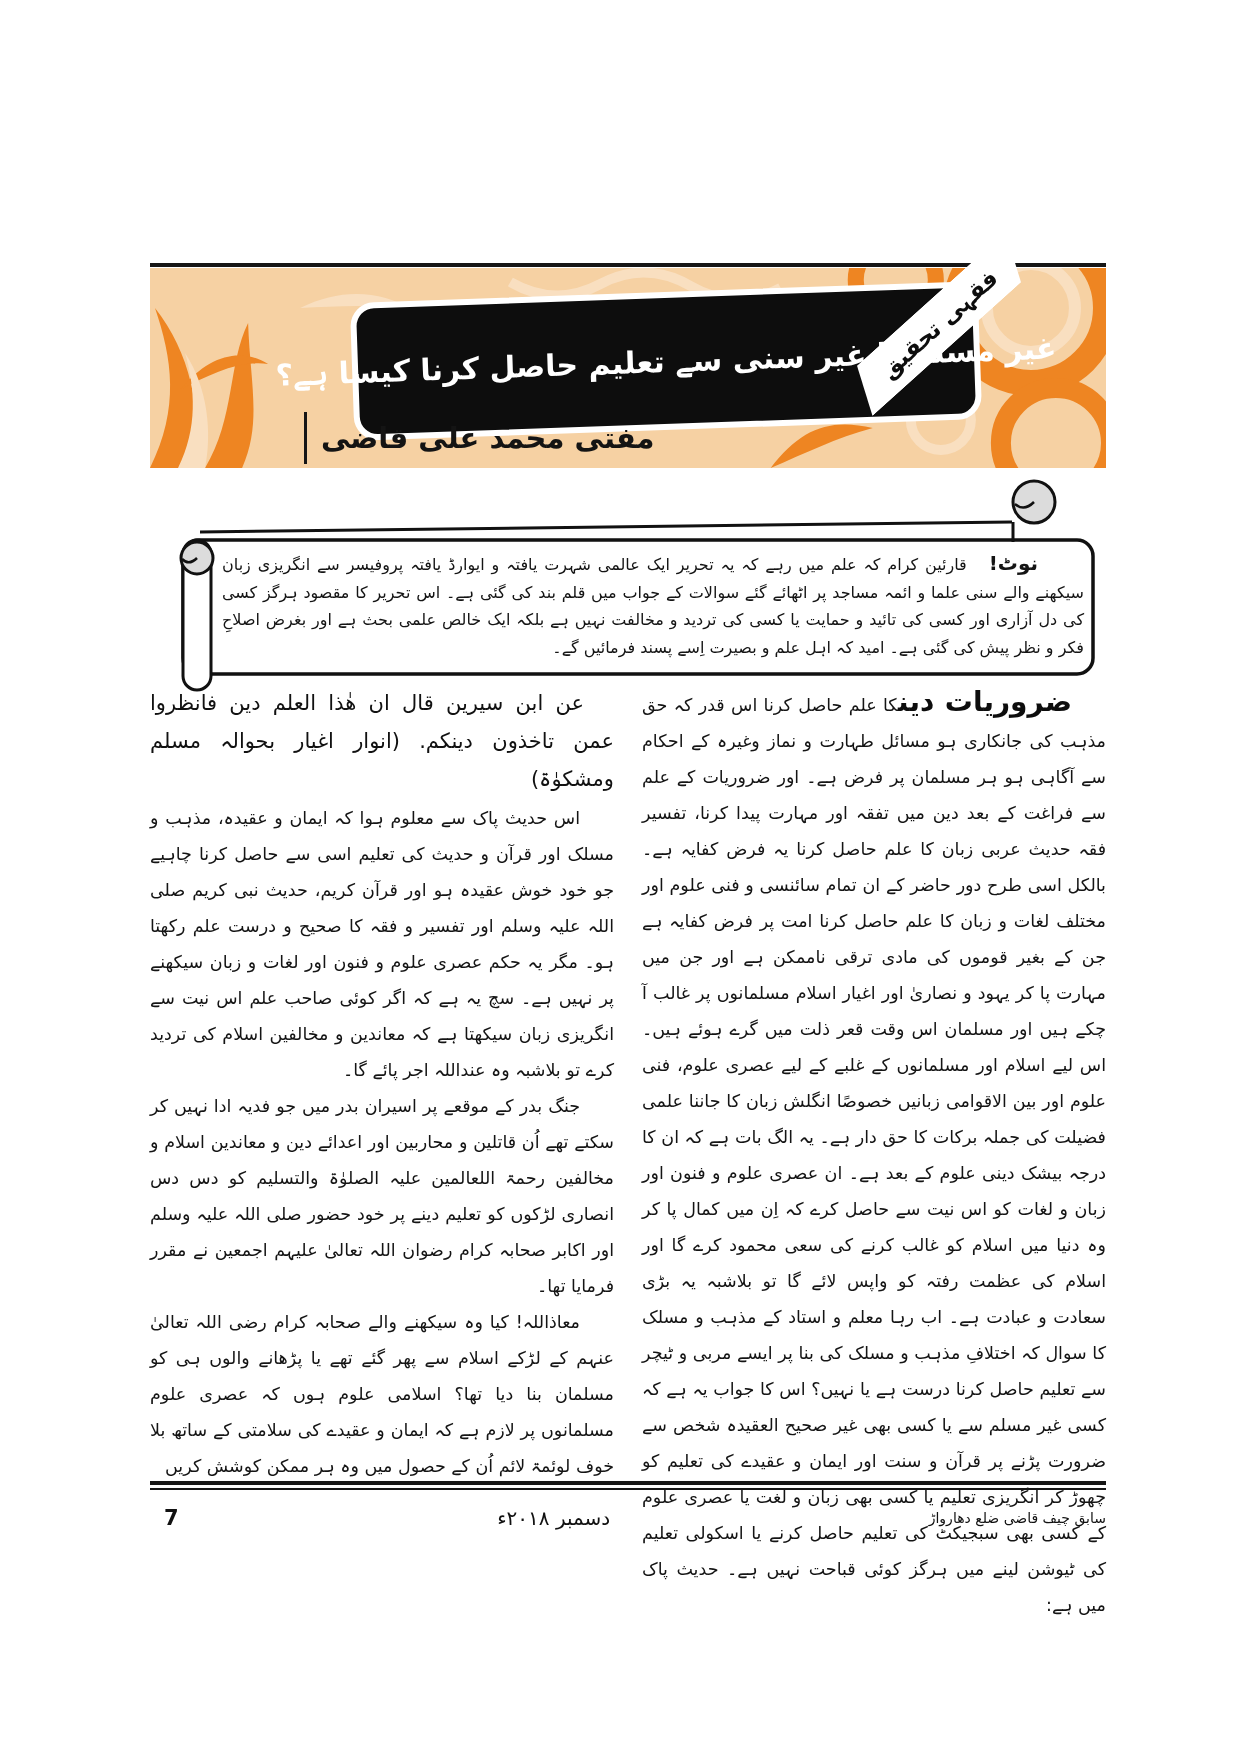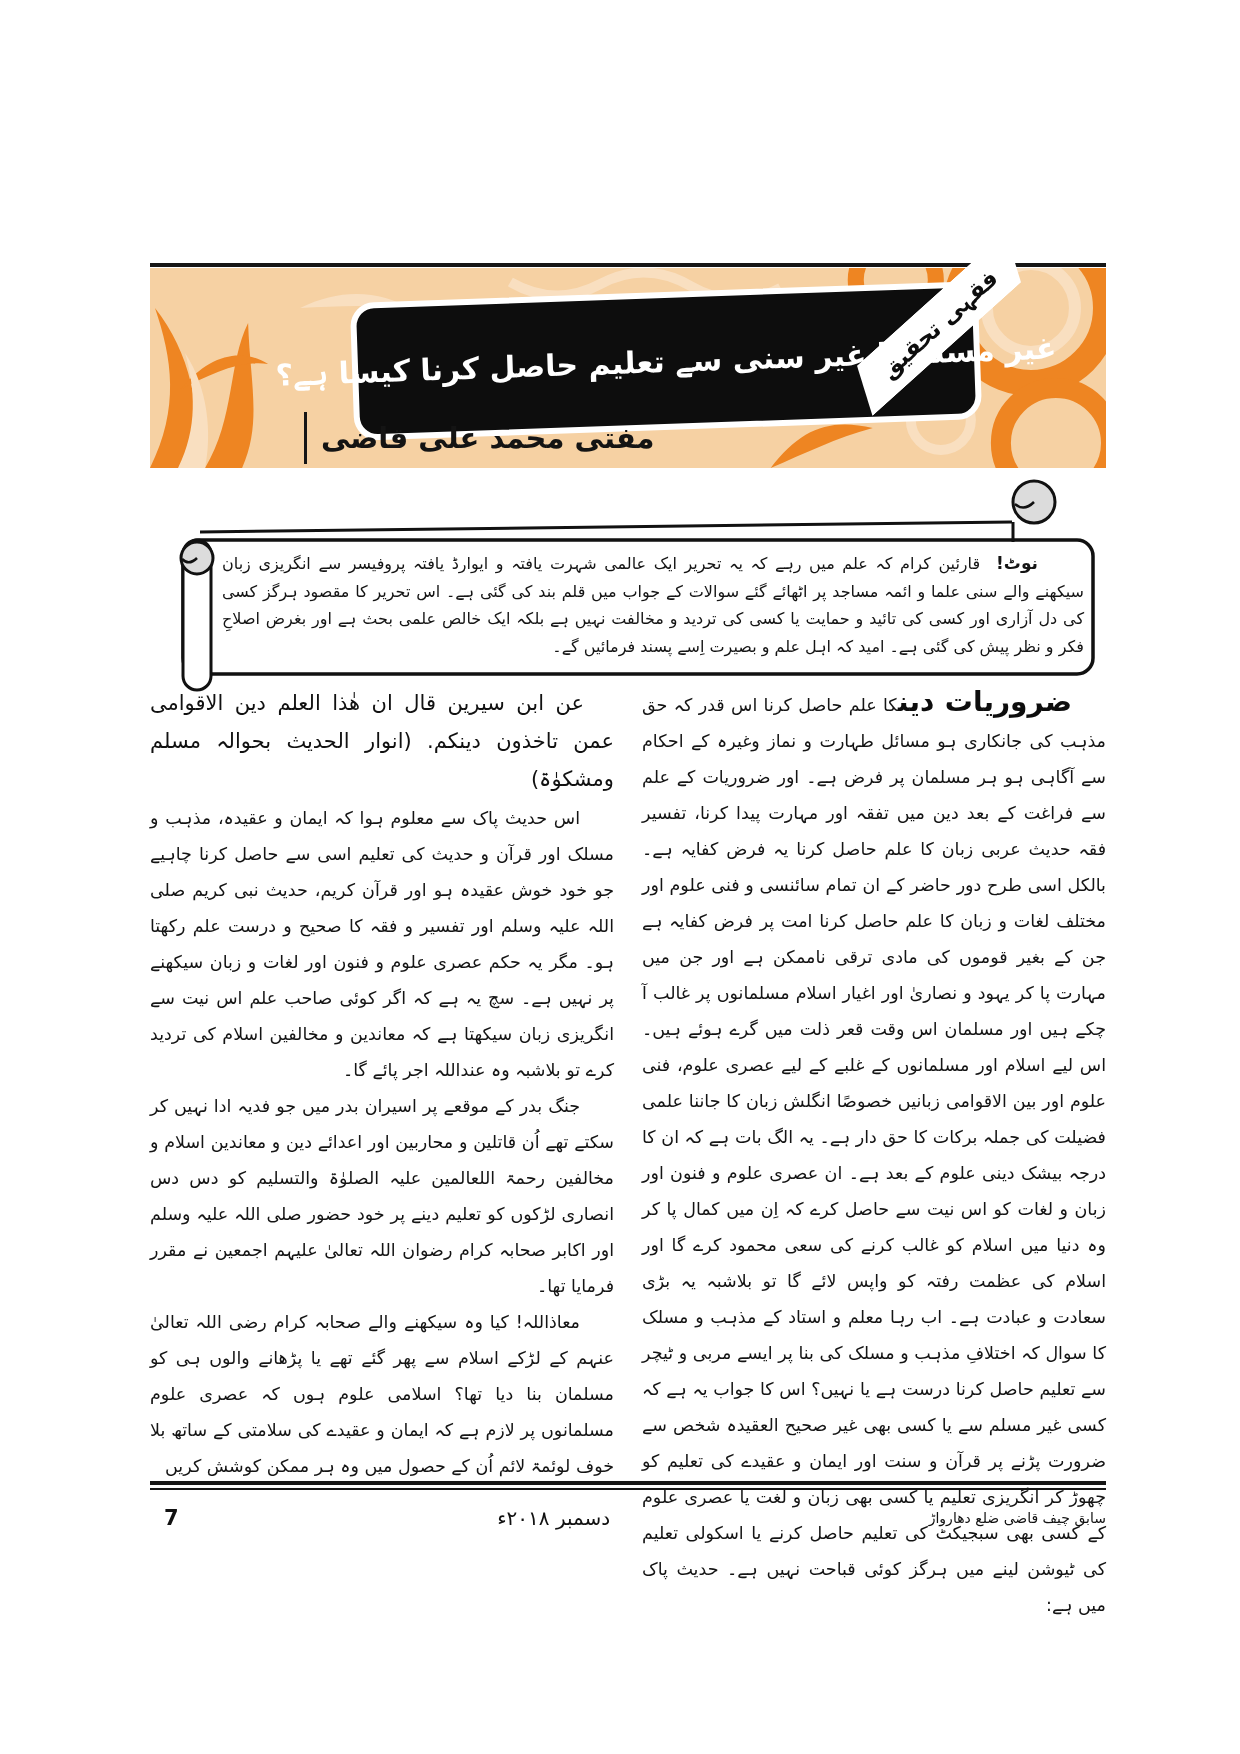--- a/index.html
+++ b/index.html
@@ -34,21 +34,21 @@
   }
   .author-bar{width:3px;height:52px;background:#161616;margin-right:14px;}
   .author-name{font-size:29px;font-weight:bold;color:#141414;white-space:nowrap;}
   
   .scroll-wrap{position:absolute;left:150px;top:468px;width:958px;height:228px;z-index:1;}
   .scroll-wrap svg{display:block;width:100%;height:100%;}
   .note-text{
     position:absolute;left:222px;top:550px;width:862px;height:112px;z-index:2;
     font-size:16px;line-height:27.5px;text-align:justify;text-indent:46px;color:#141414;
   }
-  .note-label{font-size:17px;font-weight:bold;margin-left:16px;}
+  .note-label{font-size:20px;font-weight:bold;margin-left:22px;}
   
   .columns{
     position:absolute;left:150px;top:684px;width:956px;height:792px;
     display:flex;flex-direction:row;gap:28px;
   }
   .col{width:464px;}
   .body-par{margin:0;font-size:17.5px;line-height:36px;text-align:justify;text-indent:34px;color:#141414;}
   .arabic-quote{
     margin:0 0 2px 0;font-size:21px;line-height:38px;text-align:justify;text-indent:30px;color:#111;
   }
@@ -125,21 +125,21 @@
   </div>
   <div class="note-text">
     <b class="note-label">نوٹ!</b><span>قارئین کرام کہ علم میں رہے کہ یہ تحریر ایک عالمی شہرت یافتہ و ایوارڈ یافتہ پروفیسر سے انگریزی زبان سیکھنے والے سنی علما و ائمہ مساجد پر اٹھائے گئے سوالات کے جواب میں قلم بند کی گئی ہے۔ اس تحریر کا مقصود ہرگز کسی کی دل آزاری اور کسی کی تائید و حمایت یا کسی کی تردید و مخالفت نہیں ہے بلکہ ایک خالص علمی بحث ہے اور بغرض اصلاحِ فکر و نظر پیش کی گئی ہے۔ امید کہ اہل علم و بصیرت اِسے پسند فرمائیں گے۔</span>
   </div>
 
   <div class="columns">
     <div class="col">
       <p class="body-par"><b class="rc-heading">ضروریات دین</b><span>کا علم حاصل کرنا اس قدر کہ حق مذہب کی جانکاری ہو مسائل طہارت و نماز وغیرہ کے احکام سے آگاہی ہو ہر مسلمان پر فرض ہے۔ اور ضروریات کے علم سے فراغت کے بعد دین میں تفقہ اور مہارت پیدا کرنا، تفسیر فقہ حدیث عربی زبان کا علم حاصل کرنا یہ فرض کفایہ ہے۔ بالکل اسی طرح دور حاضر کے ان تمام سائنسی و فنی علوم اور مختلف لغات و زبان کا علم حاصل کرنا امت پر فرض کفایہ ہے جن کے بغیر قوموں کی مادی ترقی ناممکن ہے اور جن میں مہارت پا کر یہود و نصاریٰ اور اغیار اسلام مسلمانوں پر غالب آ چکے ہیں اور مسلمان اس وقت قعر ذلت میں گرے ہوئے ہیں۔ اس لیے اسلام اور مسلمانوں کے غلبے کے لیے عصری علوم، فنی علوم اور بین الاقوامی زبانیں خصوصًا انگلش زبان کا جاننا علمی فضیلت کی جملہ برکات کا حق دار ہے۔ یہ الگ بات ہے کہ ان کا درجہ بیشک دینی علوم کے بعد ہے۔ ان عصری علوم و فنون اور زبان و لغات کو اس نیت سے حاصل کرے کہ اِن میں کمال پا کر وہ دنیا میں اسلام کو غالب کرنے کی سعی محمود کرے گا اور اسلام کی عظمت رفتہ کو واپس لائے گا تو بلاشبہ یہ بڑی سعادت و عبادت ہے۔ اب رہا معلم و استاد کے مذہب و مسلک کا سوال کہ اختلافِ مذہب و مسلک کی بنا پر ایسے مربی و ٹیچر سے تعلیم حاصل کرنا درست ہے یا نہیں؟ اس کا جواب یہ ہے کہ کسی غیر مسلم سے یا کسی بھی غیر صحیح العقیدہ شخص سے ضرورت پڑنے پر قرآن و سنت اور ایمان و عقیدے کی تعلیم کو چھوڑ کر انگریزی تعلیم یا کسی بھی زبان و لغت یا عصری علوم کے کسی بھی سبجیکٹ کی تعلیم حاصل کرنے یا اسکولی تعلیم کی ٹیوشن لینے میں ہرگز کوئی قباحت نہیں ہے۔ حدیث پاک میں ہے:</span></p>
     </div>
     <div class="col">
-      <p class="arabic-quote">عن ابن سیرین قال ان ھٰذا العلم دین الاقوامی عمن تاخذون دینکم. (انوار الحدیث بحوالہ مسلم ومشکوٰۃ)</p>
+      <p class="arabic-quote">عن ابن سیرین قال ان ھٰذا العلم دین فانظروا عمن تاخذون دینکم. (انوار اغیار بحوالہ مسلم ومشکوٰۃ)</p>
       <p class="body-par">اس حدیث پاک سے معلوم ہوا کہ ایمان و عقیدہ، مذہب و مسلک اور قرآن و حدیث کی تعلیم اسی سے حاصل کرنا چاہیے جو خود خوش عقیدہ ہو اور قرآن کریم، حدیث نبی کریم صلی اللہ علیہ وسلم اور تفسیر و فقہ کا صحیح و درست علم رکھتا ہو۔ مگر یہ حکم عصری علوم و فنون اور لغات و زبان سیکھنے پر نہیں ہے۔ سچ یہ ہے کہ اگر کوئی صاحب علم اس نیت سے انگریزی زبان سیکھتا ہے کہ معاندین و مخالفین اسلام کی تردید کرے تو بلاشبہ وہ عنداللہ اجر پائے گا۔</p>
       <p class="body-par">جنگ بدر کے موقعے پر اسیران بدر میں جو فدیہ ادا نہیں کر سکتے تھے اُن قاتلین و محاربین اور اعدائے دین و معاندین اسلام و مخالفین رحمۃ اللعالمین علیہ الصلوٰۃ والتسلیم کو دس دس انصاری لڑکوں کو تعلیم دینے پر خود حضور صلی اللہ علیہ وسلم اور اکابر صحابہ کرام رضوان اللہ تعالیٰ علیہم اجمعین نے مقرر فرمایا تھا۔</p>
       <p class="body-par">معاذاللہ! کیا وہ سیکھنے والے صحابہ کرام رضی اللہ تعالیٰ عنہم کے لڑکے اسلام سے پھر گئے تھے یا پڑھانے والوں ہی کو مسلمان بنا دیا تھا؟ اسلامی علوم ہوں کہ عصری علوم مسلمانوں پر لازم ہے کہ ایمان و عقیدے کی سلامتی کے ساتھ بلا خوف لوئمۃ لائم اُن کے حصول میں وہ ہر ممکن کوشش کریں</p>
     </div>
   </div>
 
   <div class="footer-rule-thick"></div>
   <div class="footer-rule-thin"></div>
   <div class="footer-row">
     <span class="footer-author">سابق چیف قاضی ضلع دھارواڑ</span>

